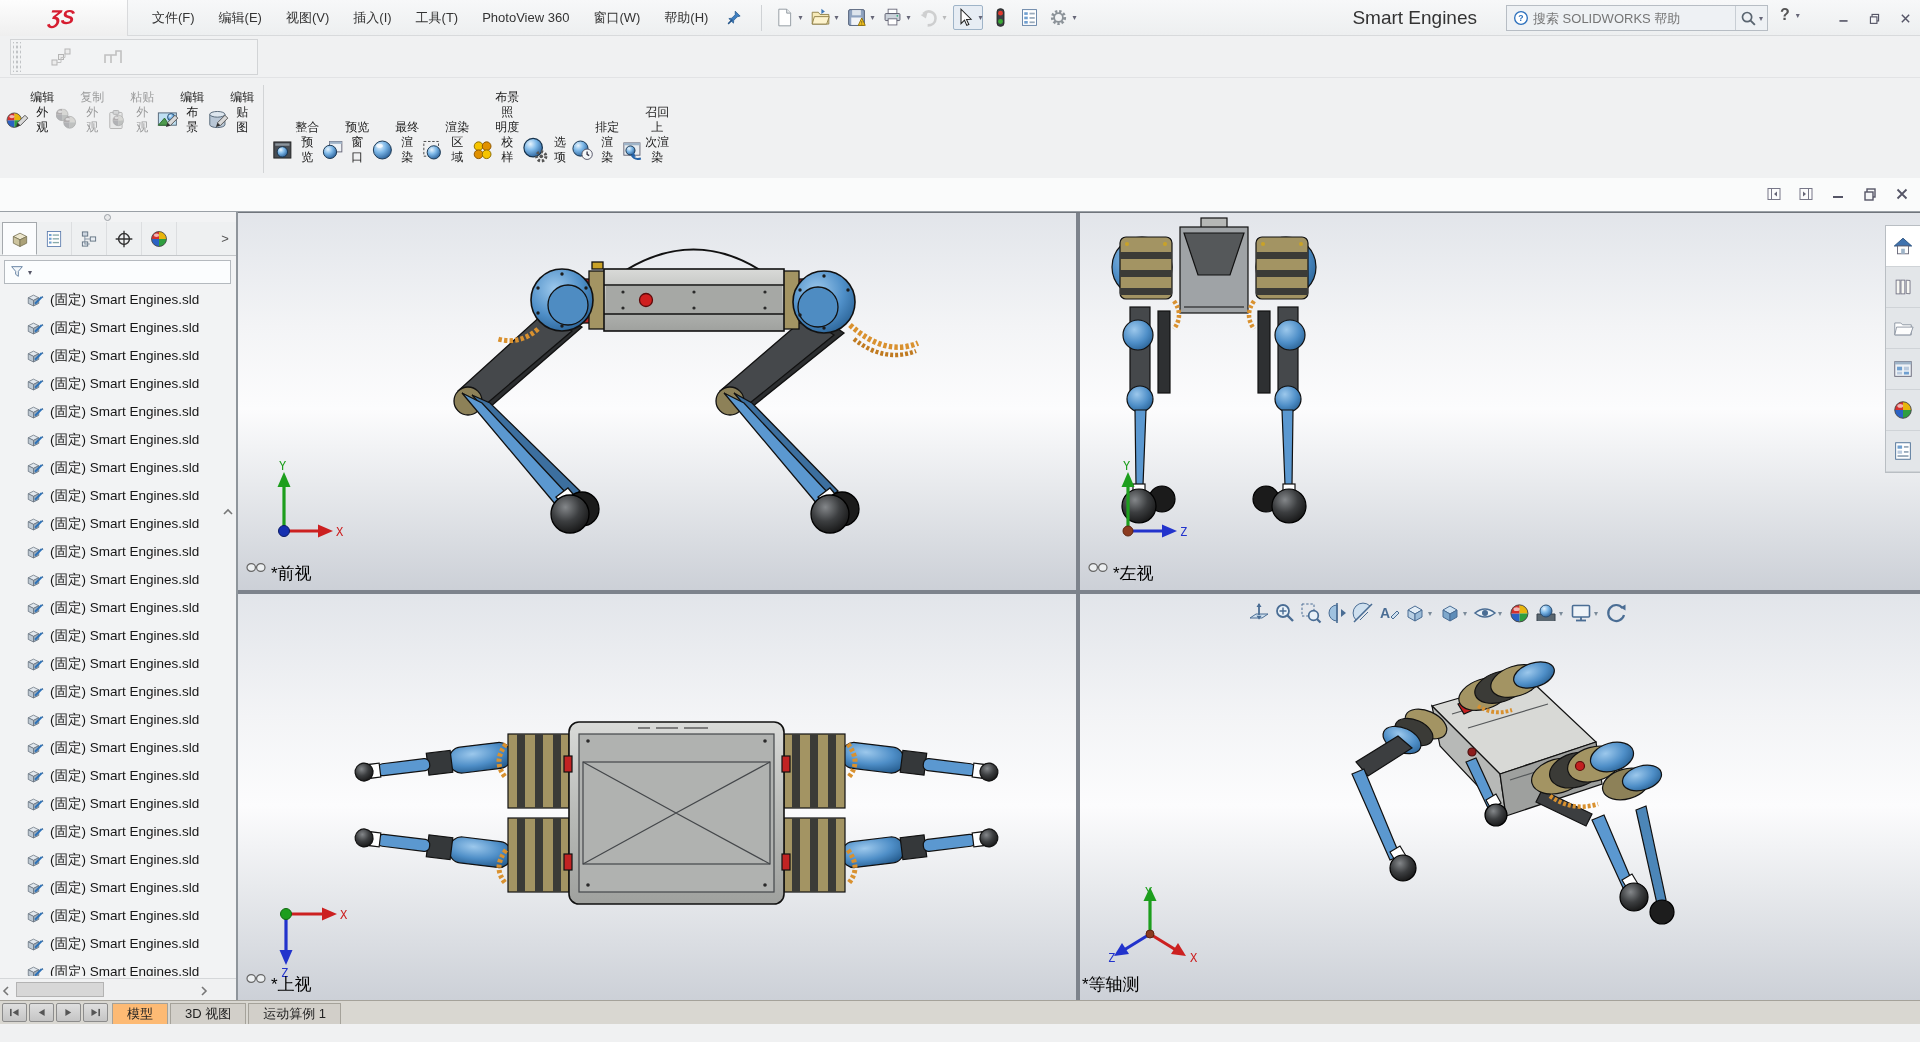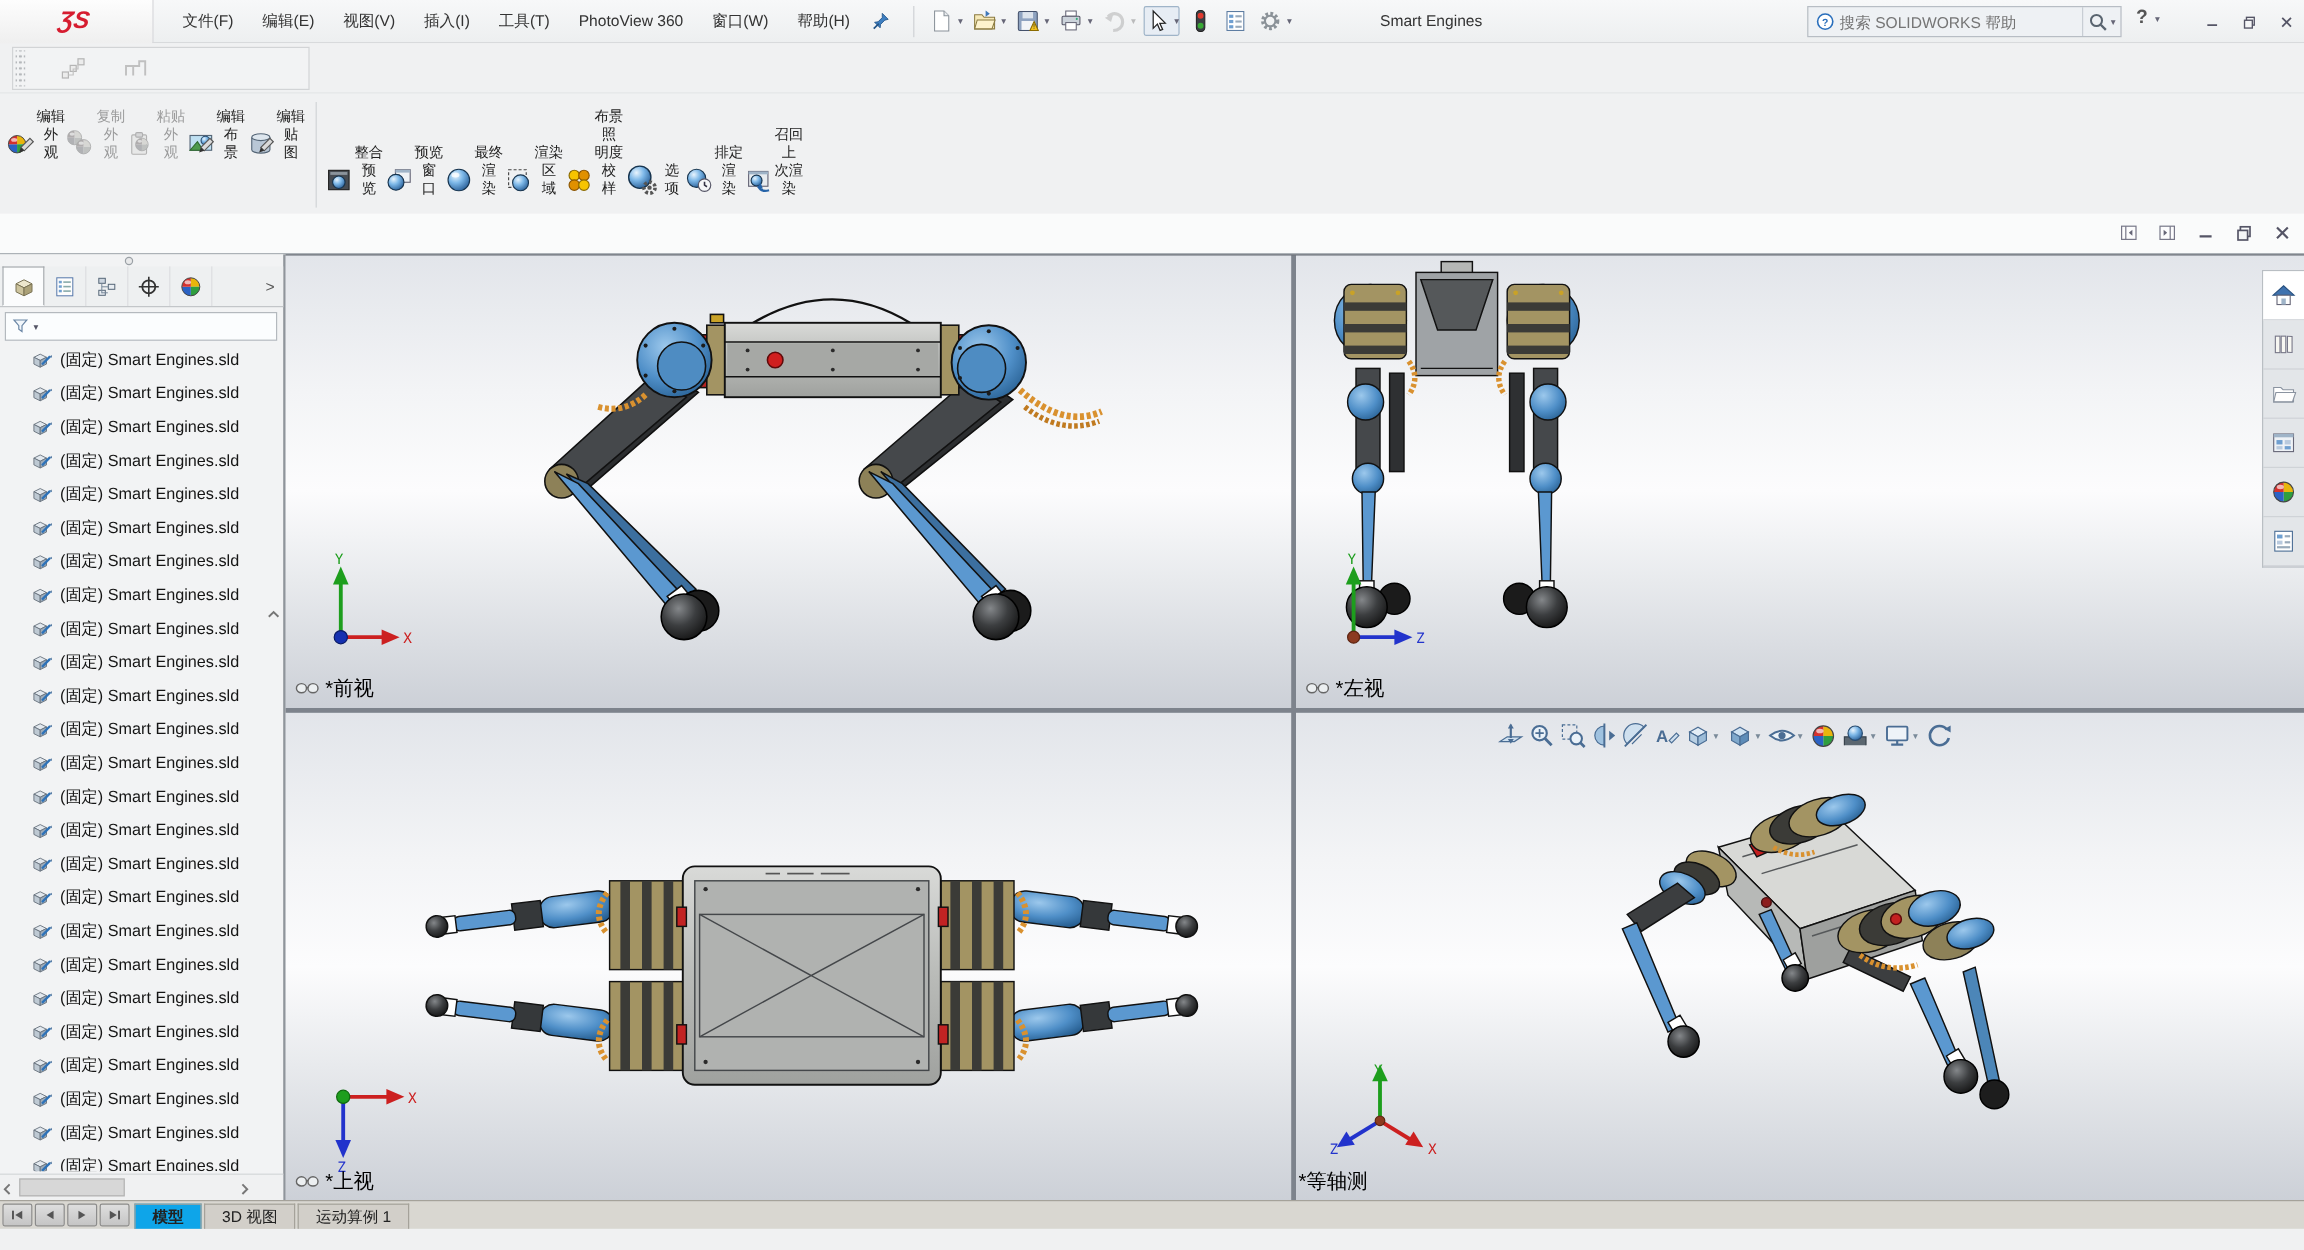--- a/index.html
+++ b/index.html
@@ -14,21 +14,21 @@
 .menubar{display:flex;margin-left:12px}
 .menu-item{padding:0 12px;line-height:35px;font-size:13px;color:#333;cursor:default}
 .pin{margin:0 10px 0 6px}
 .tb-sep{width:1px;height:26px;background:#cfd2d5;margin:0 8px}
 .qat{display:flex;align-items:center}
 .qtool{display:flex;align-items:center;padding:2px 1px;margin:0 3px;border-radius:2px}
 .qtool svg{width:21px;height:21px}
 .qtool .caret{font-size:8px;color:#667;margin-left:3px}
 .qtool.dis{opacity:.4;filter:grayscale(1)}
 .qtool.pressed{background:#e7edf4;border:1px solid #9fb4c8;padding:1px 0}
-.doc-title{position:absolute;left:1150px;width:300px;text-align:left;font-size:13px;color:#333}
+.doc-title{position:absolute;left:1177px;width:300px;text-align:right;font-size:19px;color:#333}
 .searchwrap{position:absolute;left:1506px;top:5px;width:262px;height:26px;display:flex;align-items:center;background:#eef1f4;border:1px solid #b7bdc4}
 .searchwrap .qmark{margin:0 4px 0 6px}
 .search-input{flex:1;border:none;background:transparent;outline:none;font-size:13px;color:#15803d;min-width:0;font-family:inherit}
 .search-btn{display:flex;align-items:center;padding:0 4px;border-left:1px solid #c8ced4;height:100%}
 .search-btn .caret{font-size:8px;color:#667;margin-left:2px}
 .help-btn{position:absolute;left:1780px;top:6px;display:flex;align-items:center;color:#555;font-size:16px;font-weight:bold}
 .help-btn .caret{font-size:8px;color:#667;margin-left:6px;font-weight:normal}
 .win-btns{position:absolute;right:8px;top:0;height:36px;display:flex;align-items:center;gap:18px}
 .win-btns svg{width:13px;height:13px}
 
@@ -75,39 +75,39 @@
 .hscroll .thumb{position:absolute;left:16px;top:3px;width:88px;height:15px;background:#d7d7d7;border:1px solid #b3b3b3}
 .hscroll .larr{position:absolute;left:2px;top:6px}.hscroll .rarr{position:absolute;right:28px;top:6px}
 
 .vparea{position:absolute;left:238px;top:0;width:1682px;height:788px;background:#7d838c;border-top:1px solid #70757c}
 .vp{position:absolute;overflow:hidden;background:linear-gradient(180deg,#e2e5ea 0%,#f3f4f6 30%,#fcfcfd 52%,#e8eaed 72%,#ccd0d7 100%)}
 .vpTL{left:0;top:0;width:838px;height:377px}
 .vpTR{left:842px;top:0;width:840px;height:377px}
 .vpBL{left:0;top:381px;width:838px;height:407px}
 .vpBR{left:842px;top:381px;width:840px;height:407px}
 .vp .model{position:absolute;inset:0;width:100%;height:100%}
-.vp-label{position:absolute;left:8px;bottom:5px;display:flex;align-items:center;gap:5px;font-size:17px;font-weight:500;color:#000}
+.vp-label{position:absolute;left:8px;bottom:5px;display:flex;gap:5px;font-size:17px;font-weight:500;color:#000}
 .vp-label svg{width:20px;height:11px}
 .triad{position:absolute}
 .hud{position:absolute;left:166px;top:6px;display:flex;align-items:center}
 .hudtool{display:flex;align-items:center;padding:1px}
 .hudtool svg{width:24px;height:24px}
 .hud .caret{font-size:8px;color:#7a8a99;margin:0 4px 0 1px}
 
 .taskpane{position:absolute;right:0;top:13px;width:35px;background:#e3e6e9;border:1px solid #b9bec3;border-right:none}
 .tcell{height:41px;display:flex;align-items:center;justify-content:center;border-bottom:1px solid #cfd3d7}
 .tcell svg{width:22px;height:22px}
 .tcell.active{background:#fff}
 
 .bottombar{position:absolute;left:0;top:1000px;width:1920px;height:24px;background:#d9d7d1;border-top:1px solid #a5a29a;display:flex;align-items:flex-end}
 .navbtns{display:flex;margin:0 4px 2px 2px;gap:2px}
 .navbtn{width:25px;height:19px;background:linear-gradient(#dedede,#c5c5c5);border:1px solid #8c8c8c;border-radius:2px;display:flex;align-items:center;justify-content:center}
 .navbtn svg{width:11px;height:9px}
 .btab{padding:0 14px;line-height:20px;font-size:13px;background:#d2cfc9;border:1px solid #a5a29a;border-bottom:none;margin-right:2px;color:#222}
-.btab.active{background:#0ea5e9;font-weight:bold}
+.btab.active{background:#fdba74;font-weight:normal}
 
 .statusbar{position:absolute;left:0;top:1024px;width:1920px;height:18px;background:#f0f1f2;border-top:1px solid #c6c8ca;font-size:12.5px;color:#333}
 .statusbar .left{position:absolute;left:6px;top:1px}
 .statusbar .right{position:absolute;right:2px;top:0;height:100%;display:flex;align-items:center}
 .sitem{padding:0 16px;border-left:1px solid #cdd0d2;height:100%;display:flex;align-items:center}
 .sspacer{width:56px;border-left:1px solid #cdd0d2;height:100%}
 .scustom{padding:0 10px 0 24px;border-left:1px solid #cdd0d2;height:100%;display:flex;align-items:center;gap:22px}
 .scustom .caret{font-size:9px;color:#444}
 .stag{width:40px;display:flex;justify-content:flex-end;padding-right:6px}
 .stag svg{width:15px;height:15px}

